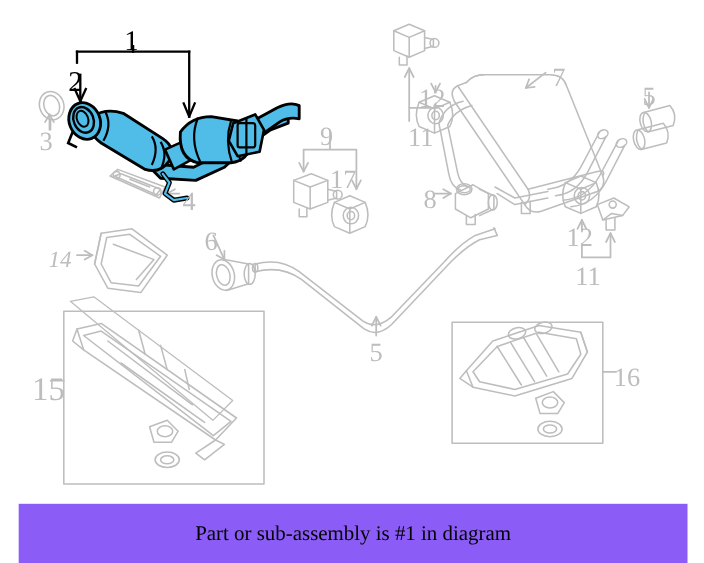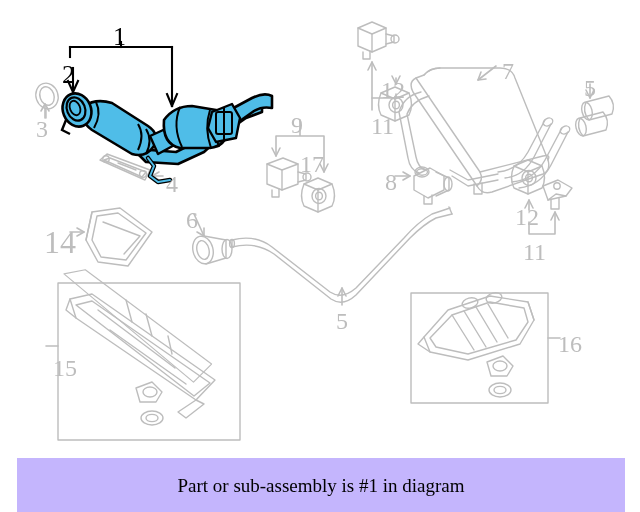--- a/index.html
+++ b/index.html
@@ -32,21 +32,21 @@
   }
   .callout-label.highlight {
     color: #000000;
   }
   #footer-banner {
     position: absolute;
     left: 17px;
     top: 458px;
     width: 608px;
     height: 54px;
-    background: #c4b5fd;
+    background: #8b5cf6;
     display: flex;
     flex-direction: column;
     align-items: center;
     justify-content: center;
     box-sizing: border-box;
   }
   #footer-banner .line {
     font-family: "Liberation Serif", serif;
     font-size: 19px;
     color: #000000;
@@ -337,22 +337,22 @@
       <div class="callout-label" style="left: 166px; top: 172px; font-size: 24px;">4</div>
       <div class="callout-label" style="left: 336px; top: 309px; font-size: 24px;">5</div>
       <div class="callout-label" style="left: 186px; top: 208px; font-size: 24px;">6</div>
       <div class="callout-label" style="left: 502px; top: 59px; font-size: 24px;">7</div>
       <div class="callout-label" style="left: 385px; top: 170px; font-size: 24px;">8</div>
       <div class="callout-label" style="left: 291px; top: 113px; font-size: 24px;">9</div>
       <div class="callout-label" style="left: 300px; top: 152px; font-size: 24px;">17</div>
       <div class="callout-label" style="left: 371px; top: 114px; font-size: 24px;">11</div>
       <div class="callout-label" style="left: 381px; top: 78px; font-size: 24px;">12</div>
       <div class="callout-label" style="left: 584px; top: 76px; font-size: 24px;">5</div>
-      <div class="callout-label" style="left: 44px; top: 226px; font-size: 32px;">14</div>
-      <div class="callout-label" style="left: 29px; top: 356px; font-size: 24px; margin-left: 24px;">15</div>
+      <div class="callout-label" style="left: 44px; top: 226px; font-size: 21px; font-style: italic;">14</div>
+      <div class="callout-label" style="left: 29px; top: 340px; font-size: 30px;">15</div>
       <div class="callout-label" style="left: 558px; top: 332px; font-size: 24px;">16</div>
       <div class="callout-label" style="left: 515px; top: 205px; font-size: 24px;">12</div>
       <div class="callout-label" style="left: 523px; top: 240px; font-size: 24px;">11</div>
     </div>
 
   <div id="footer-banner">
     <div class="line">Part or sub-assembly is #1 in diagram</div>
   </div>
 
 </div>

